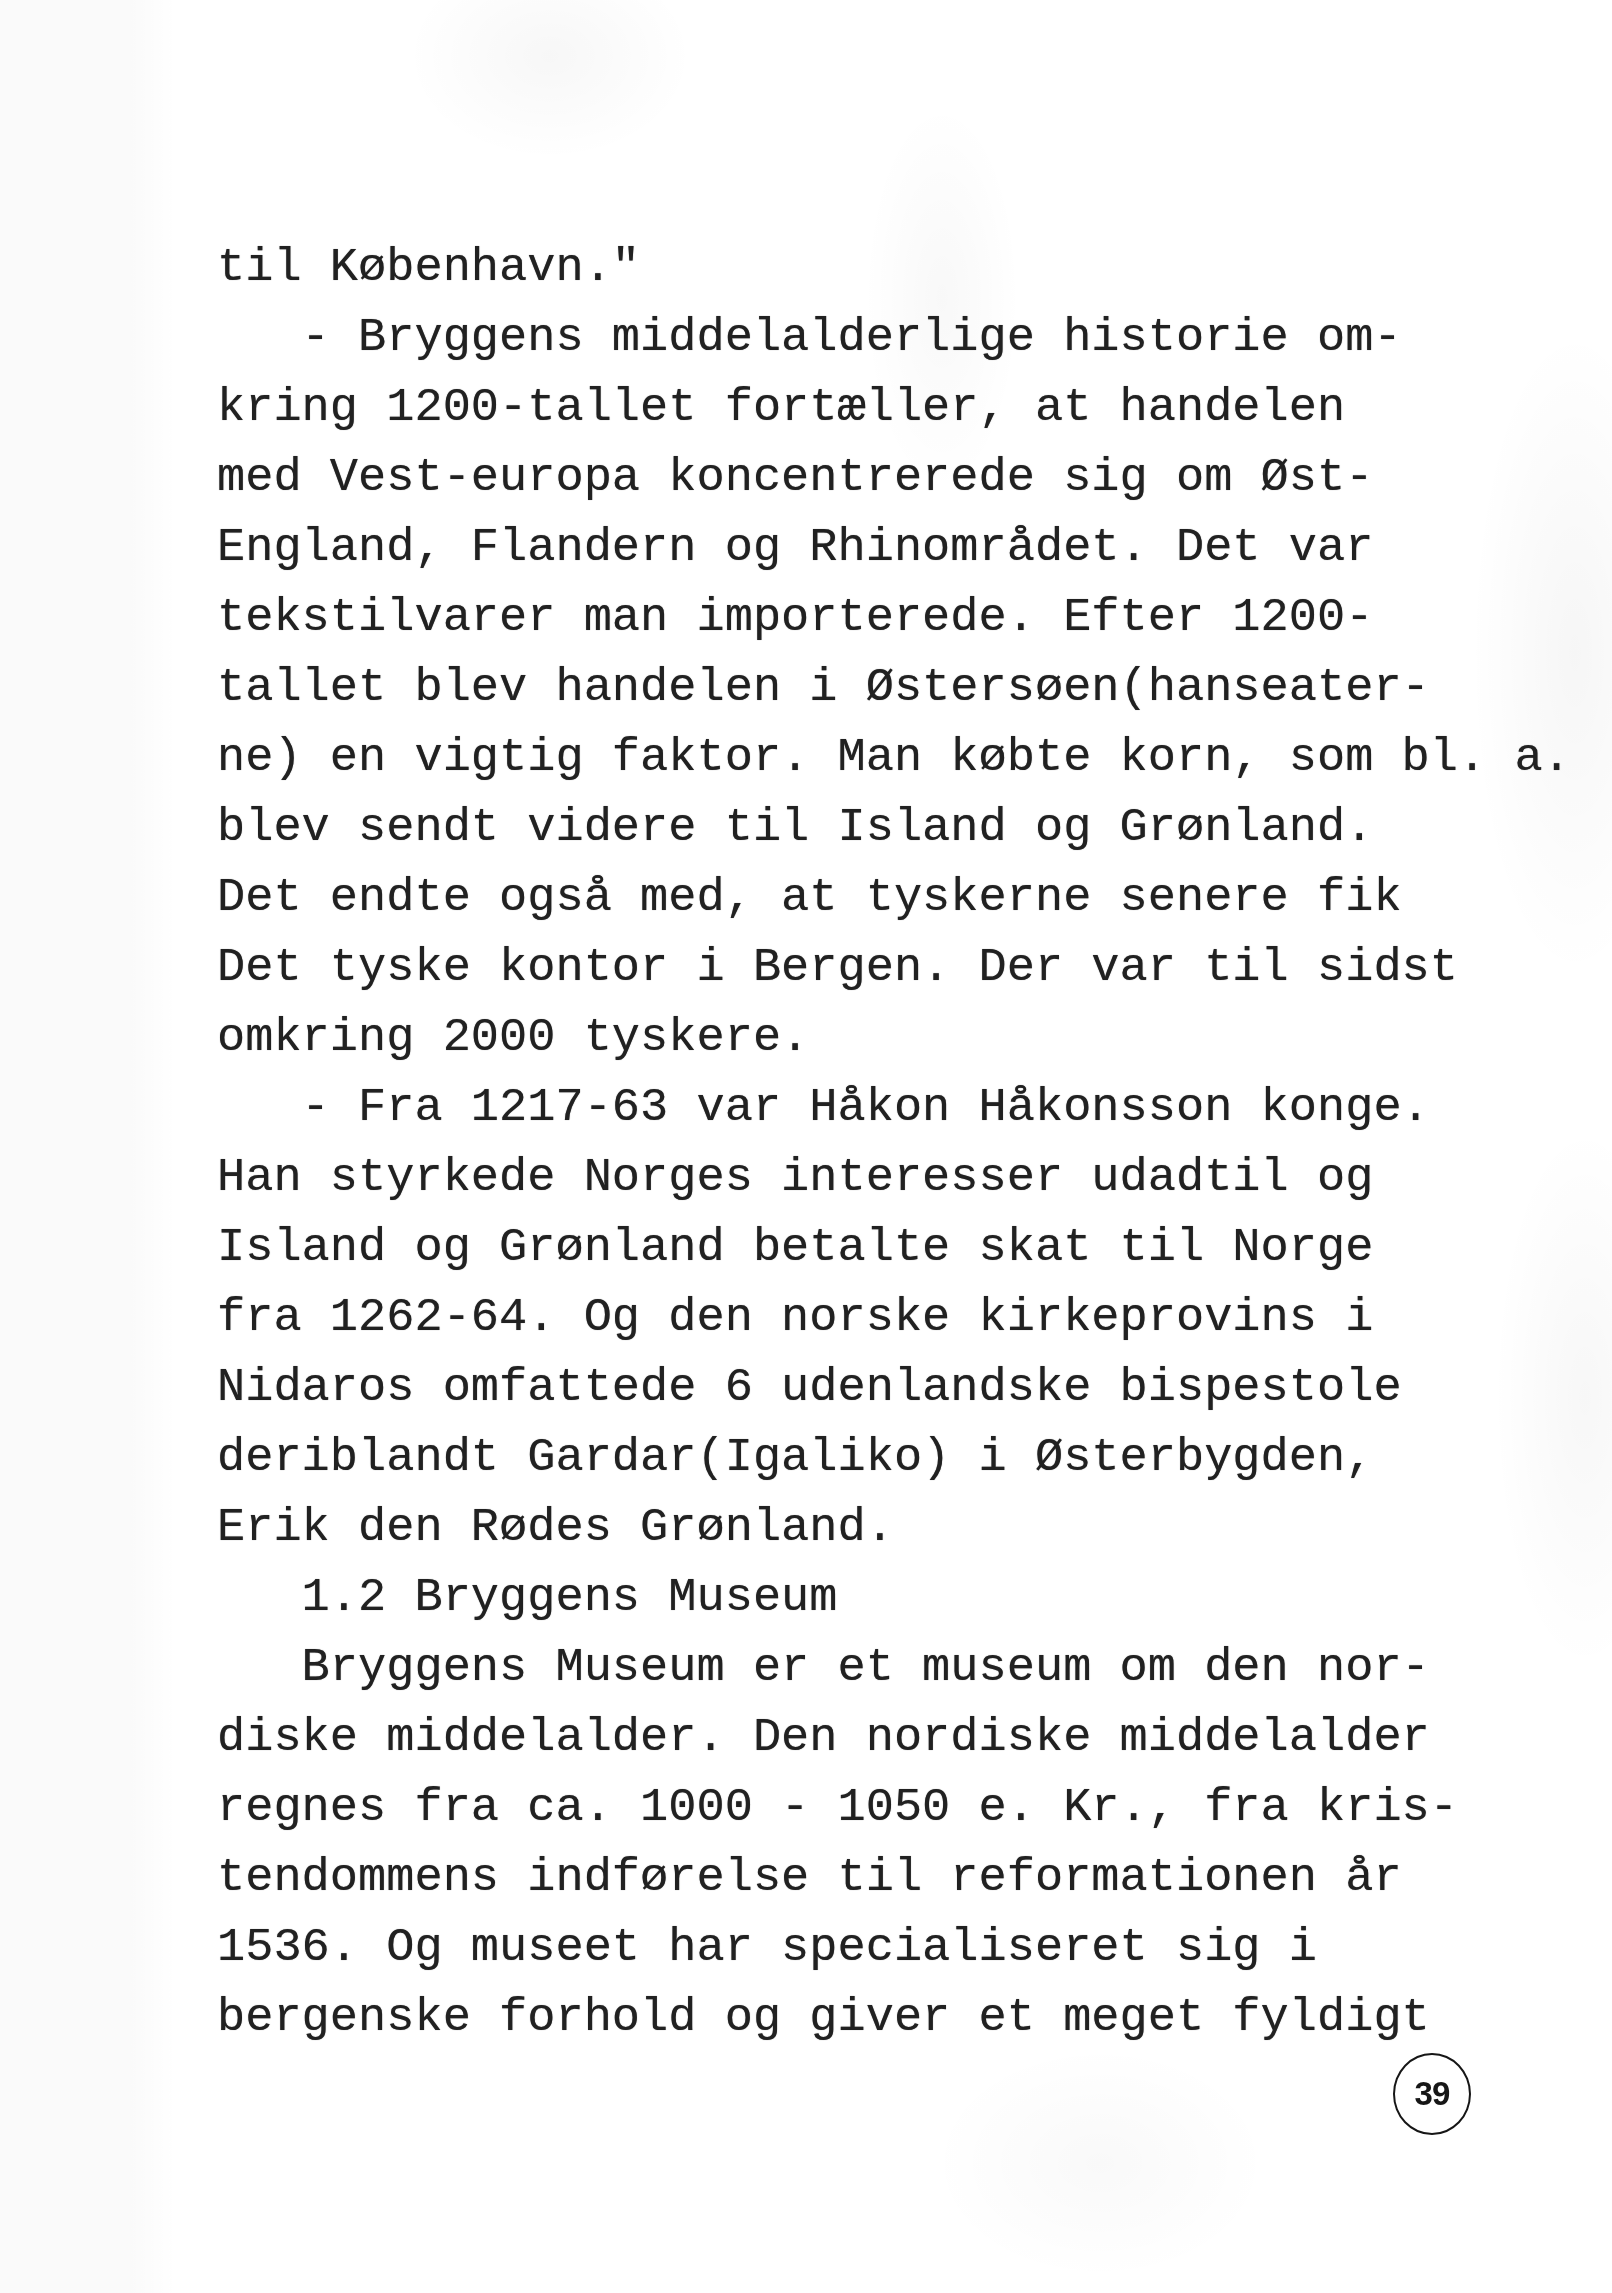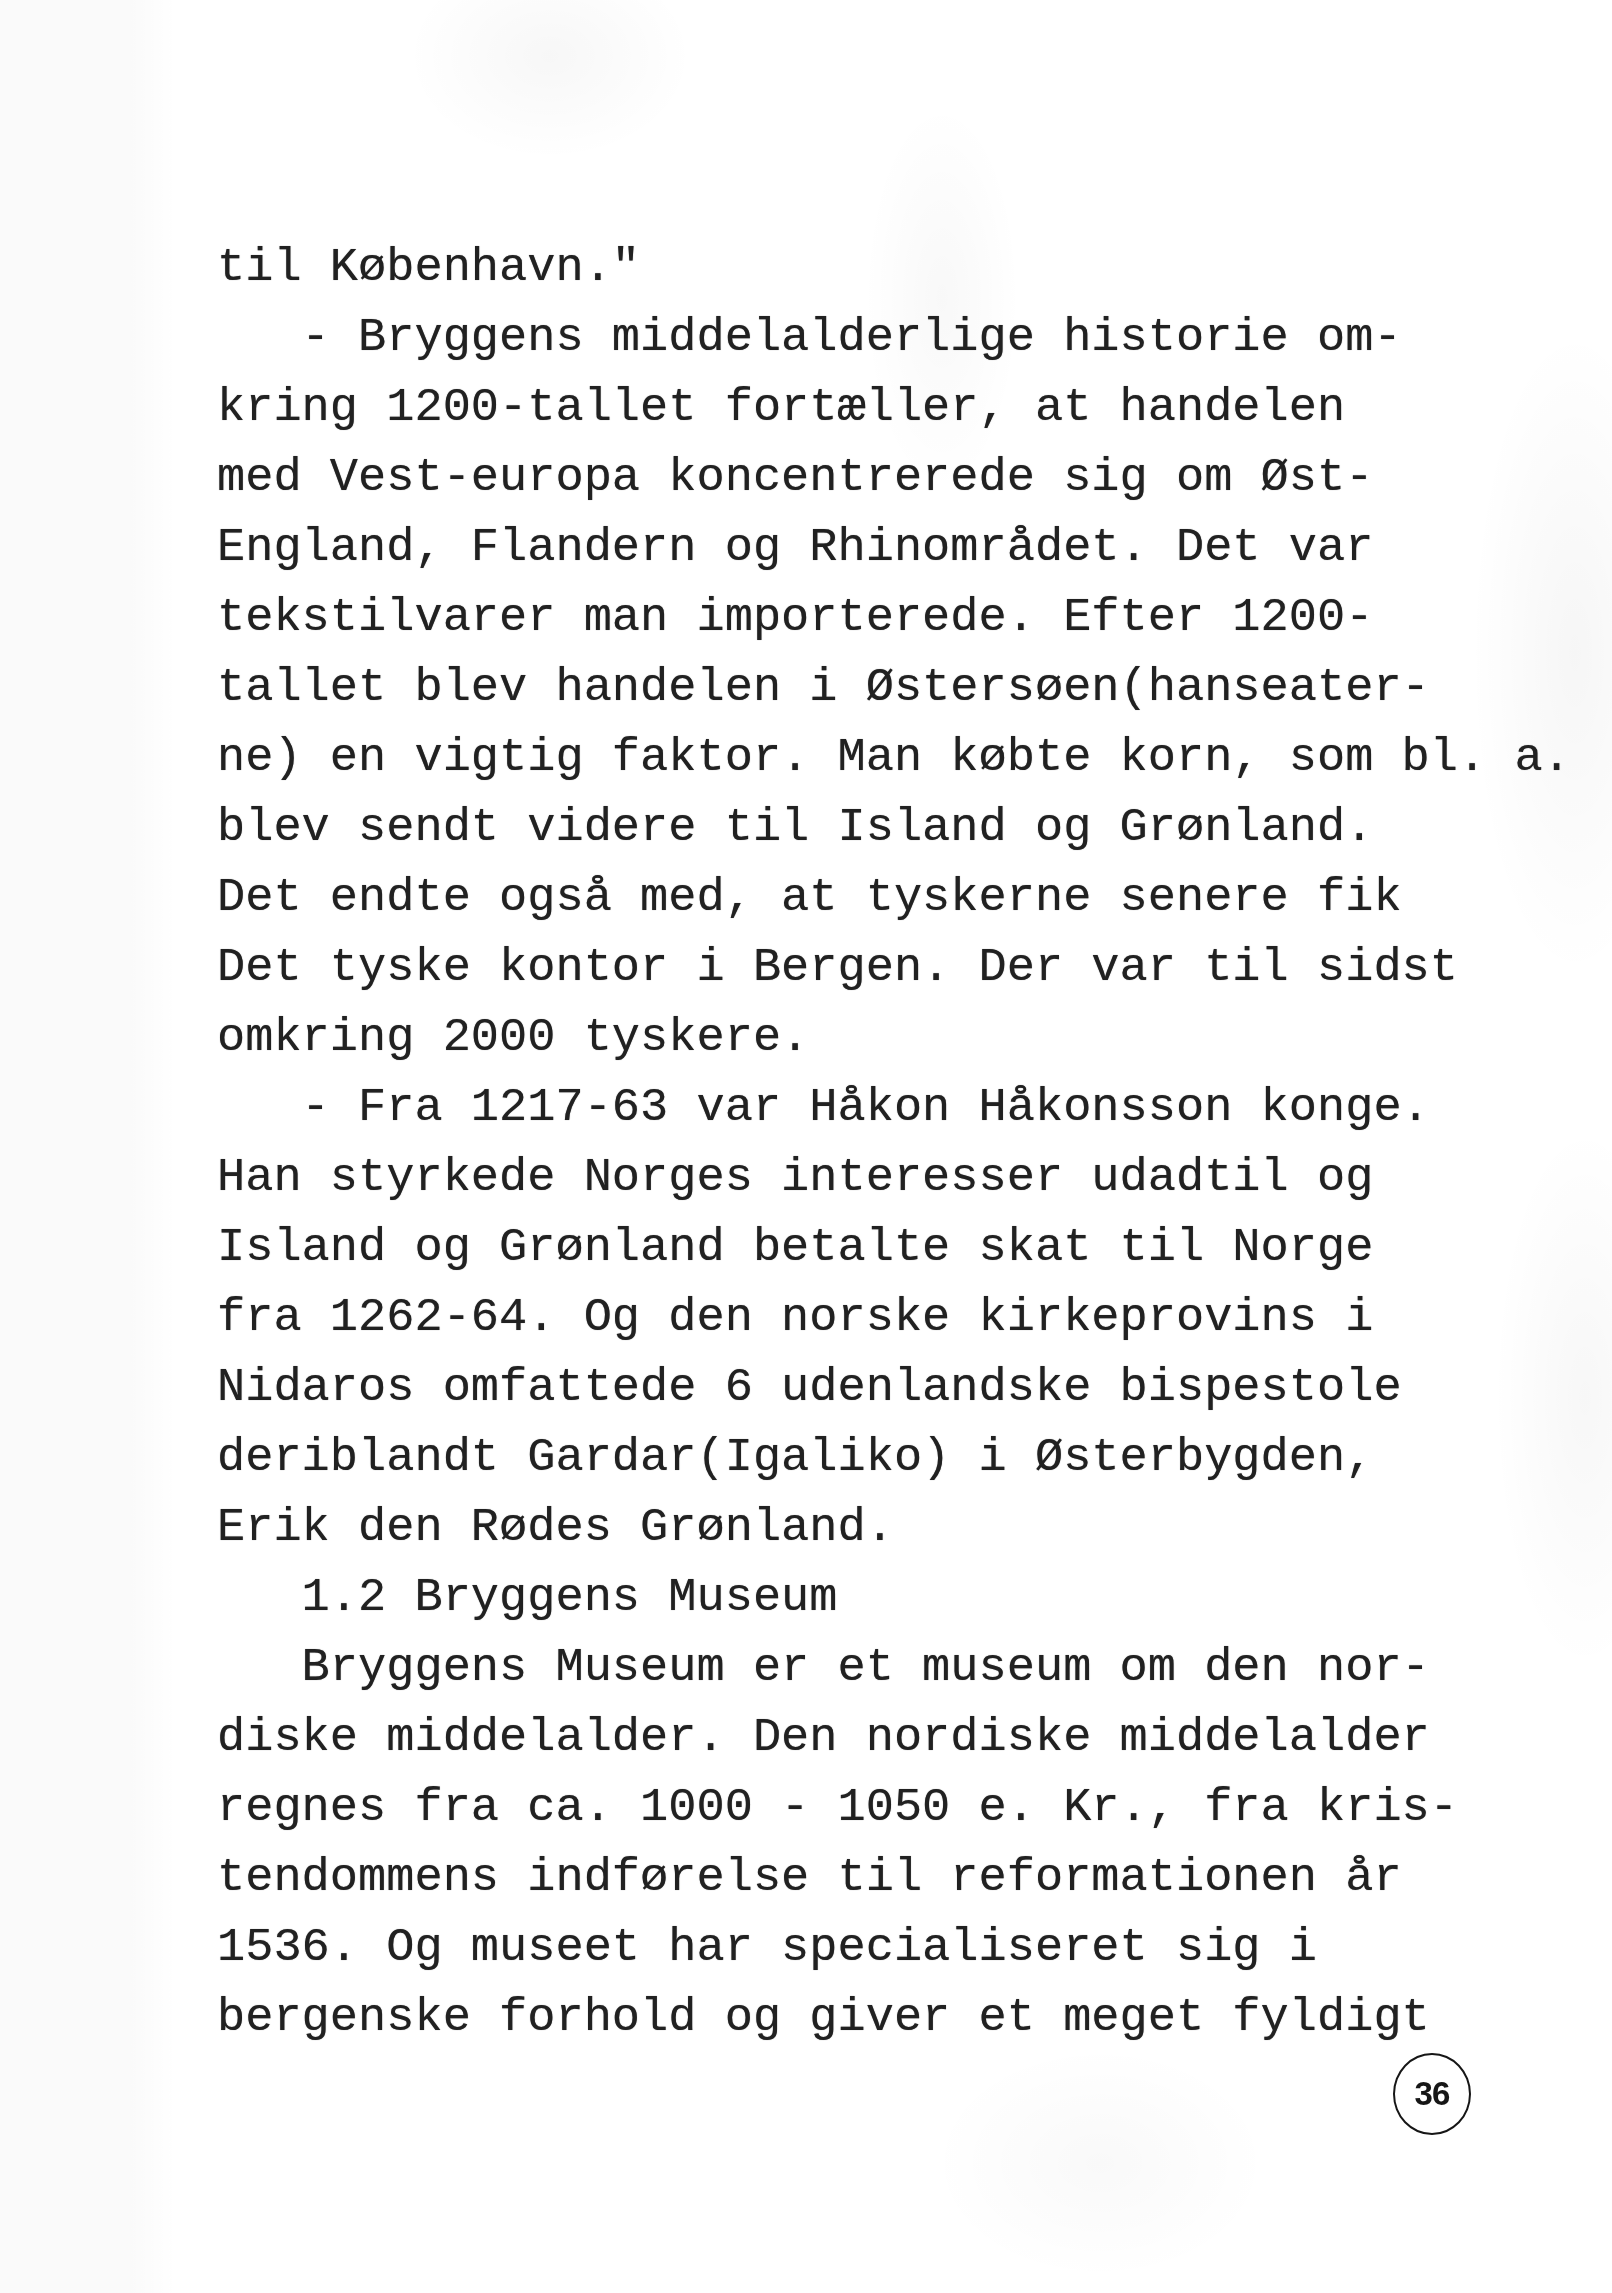--- a/index.html
+++ b/index.html
@@ -67,15 +67,15 @@
   }
 </style>
 </head>
 <body>
 
 <div class="scan-artifacts"></div>
 
 <div class="text-block" id="text-block"><div class="text-line">til København."</div><div class="text-line indent">- Bryggens middelalderlige historie om-</div><div class="text-line">kring 1200-tallet fortæller, at handelen</div><div class="text-line">med Vest-europa koncentrerede sig om Øst-</div><div class="text-line">England, Flandern og Rhinområdet. Det var</div><div class="text-line">tekstilvarer man importerede. Efter 1200-</div><div class="text-line">tallet blev handelen i Østersøen(hanseater-</div><div class="text-line">ne) en vigtig faktor. Man købte korn, som bl. a.</div><div class="text-line">blev sendt videre til Island og Grønland.</div><div class="text-line">Det endte også med, at tyskerne senere fik</div><div class="text-line">Det tyske kontor i Bergen. Der var til sidst</div><div class="text-line">omkring 2000 tyskere.</div><div class="text-line indent">- Fra 1217-63 var Håkon Håkonsson konge.</div><div class="text-line">Han styrkede Norges interesser udadtil og</div><div class="text-line">Island og Grønland betalte skat til Norge</div><div class="text-line">fra 1262-64. Og den norske kirkeprovins i</div><div class="text-line">Nidaros omfattede 6 udenlandske bispestole</div><div class="text-line">deriblandt Gardar(Igaliko) i Østerbygden,</div><div class="text-line">Erik den Rødes Grønland.</div><div class="text-line indent">1.2 Bryggens Museum</div><div class="text-line indent">Bryggens Museum er et museum om den nor-</div><div class="text-line">diske middelalder. Den nordiske middelalder</div><div class="text-line">regnes fra ca. 1000 - 1050 e. Kr., fra kris-</div><div class="text-line">tendommens indførelse til reformationen år</div><div class="text-line">1536. Og museet har specialiseret sig i</div><div class="text-line">bergenske forhold og giver et meget fyldigt</div></div>
 
 <div class="page-number-badge">
-  <span>36</span>
+  <span>39</span>
 </div>
 
 
 </body></html>

